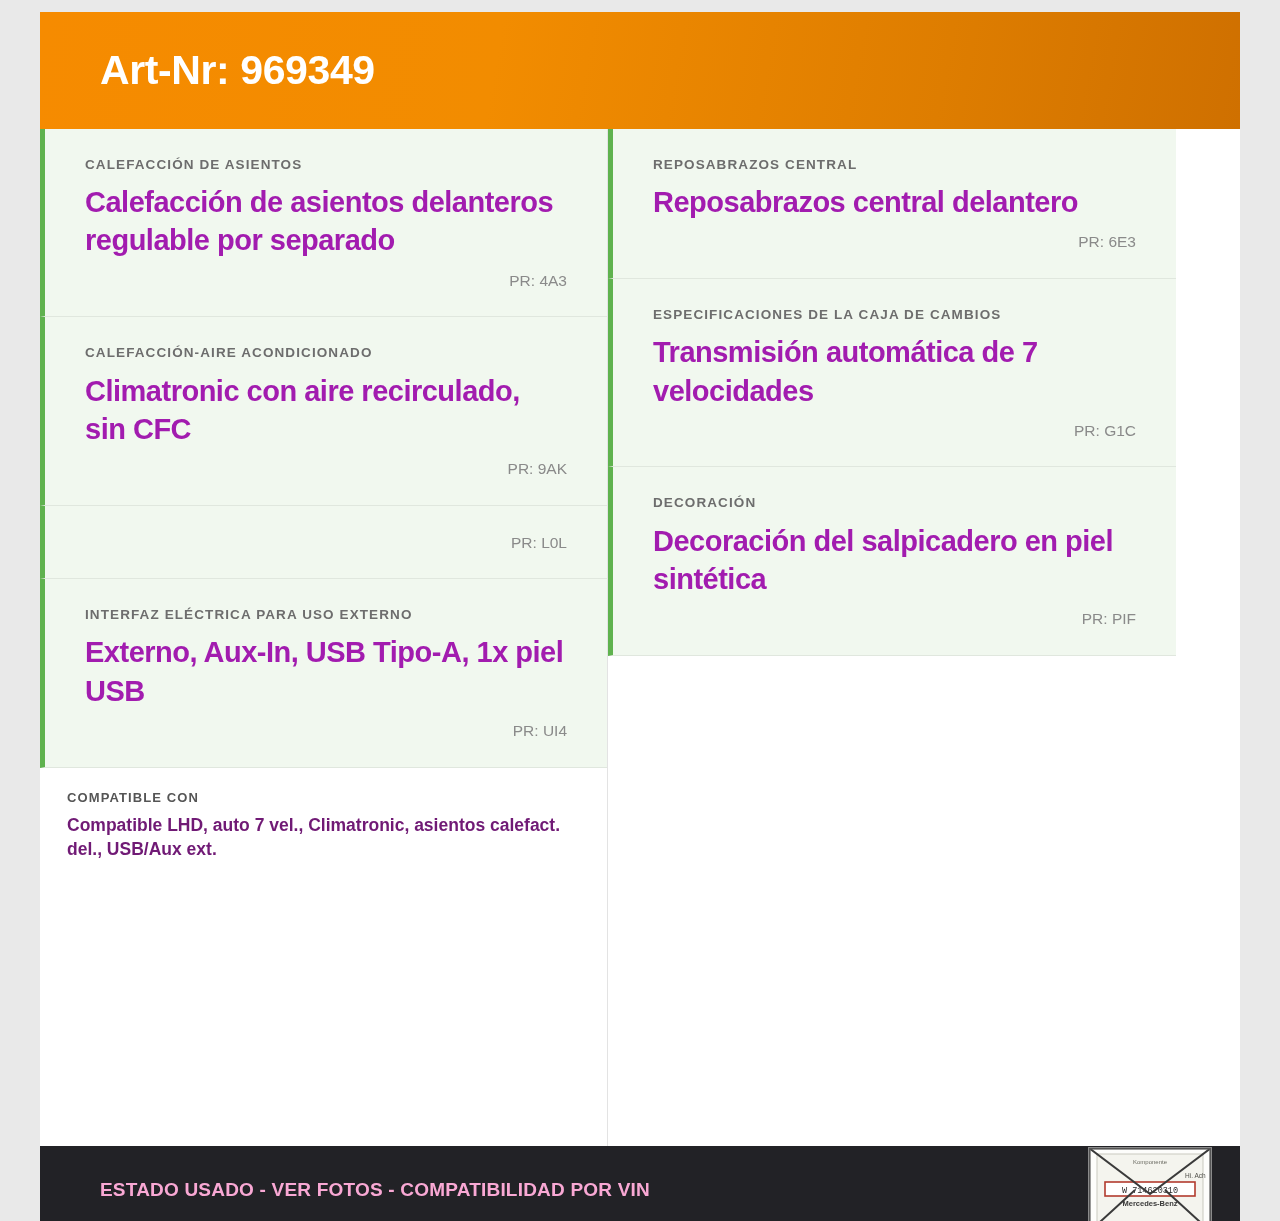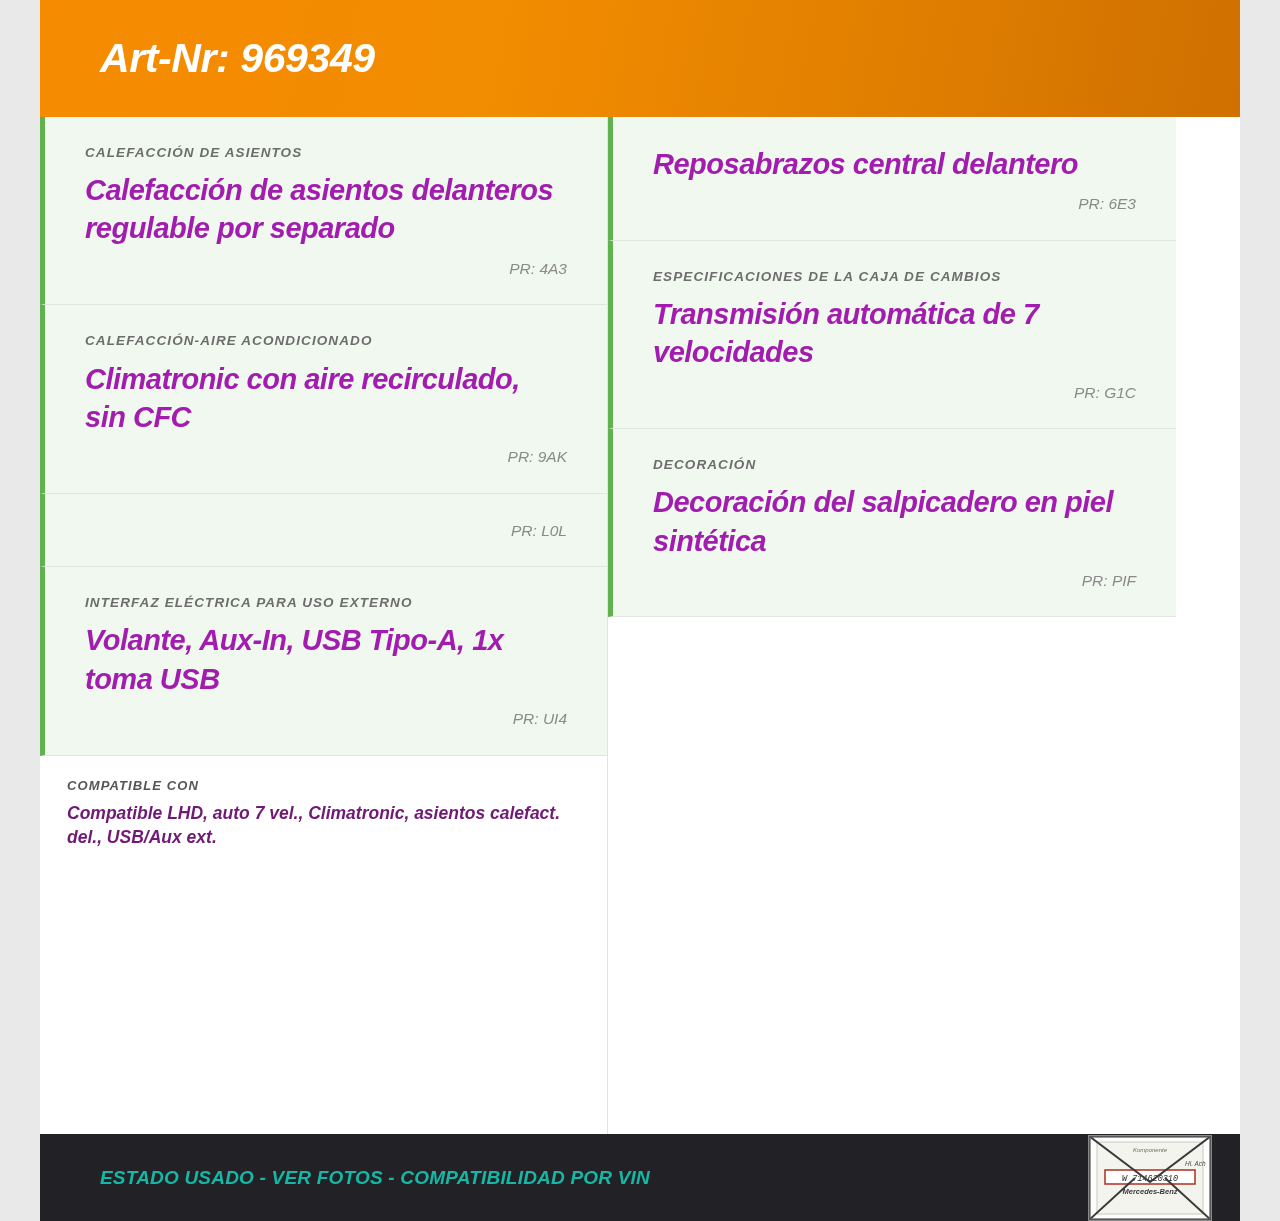--- a/index.html
+++ b/index.html
@@ -11,23 +11,22 @@
     height: 1221px;
     background: #e9e9e9;
     font-family: "Liberation Sans", sans-serif;
     -webkit-font-smoothing: antialiased;
   }
   .page {
     position: relative;
     width: 1280px;
     height: 1221px;
     box-sizing: border-box;
-    padding: 0 40px 0 40px;
+    padding: 12px 40px 0 40px;
     background: #e9e9e9;
-    font-style: italic;
   }
   .sheet {
     position: relative;
     width: 1200px;
     height: 1221px;
     background: #ffffff;
     box-sizing: border-box;
     display: flex;
     flex-direction: column;
     overflow: hidden;
@@ -131,21 +130,21 @@
     flex: 0 0 auto;
     height: 87px;
     background: #222226;
     display: flex;
     align-items: center;
     padding: 0 24px 0 60px;
     box-sizing: border-box;
     position: relative;
   }
   .footer .note {
-    color: #14b8a6;
+    color: #f9a8d4;
     font-size: 19px;
     font-weight: bold;
     letter-spacing: 0.2px;
   }
   .stamp {
     position: absolute;
     right: 28px;
     top: 50%;
     transform: translateY(-50%);
     width: 124px;
@@ -182,35 +181,36 @@
           <p class="value">Climatronic con aire recirculado, sin CFC</p>
           <p class="pr">PR: 9AK</p>
         </div>
 
         <div class="card">
           <p class="pr">PR: L0L</p>
         </div>
 
         <div class="card">
           <p class="label">INTERFAZ ELÉCTRICA PARA USO EXTERNO</p>
-          <p class="value">Volante, Aux-In, USB Tipo-A, 1x toma USB</p>
+          <p class="value">Externo, Aux-In, USB Tipo-A, 1x piel USB</p>
           <p class="pr">PR: UI4</p>
         </div>
 
         <div class="compat">
           <p class="label">COMPATIBLE CON</p>
           <p class="text">Compatible LHD, auto 7 vel., Climatronic, asientos calefact. del., USB/Aux ext.</p>
         </div>
 
         <div class="spacer"></div>
       </div>
 
       <div class="col col-right">
 
         <div class="card">
+          <p class="label">REPOSABRAZOS CENTRAL</p>
           <p class="value">Reposabrazos central delantero</p>
           <p class="pr">PR: 6E3</p>
         </div>
 
         <div class="card">
           <p class="label">ESPECIFICACIONES DE LA CAJA DE CAMBIOS</p>
           <p class="value">Transmisión automática de 7 velocidades</p>
           <p class="pr">PR: G1C</p>
         </div>
 

